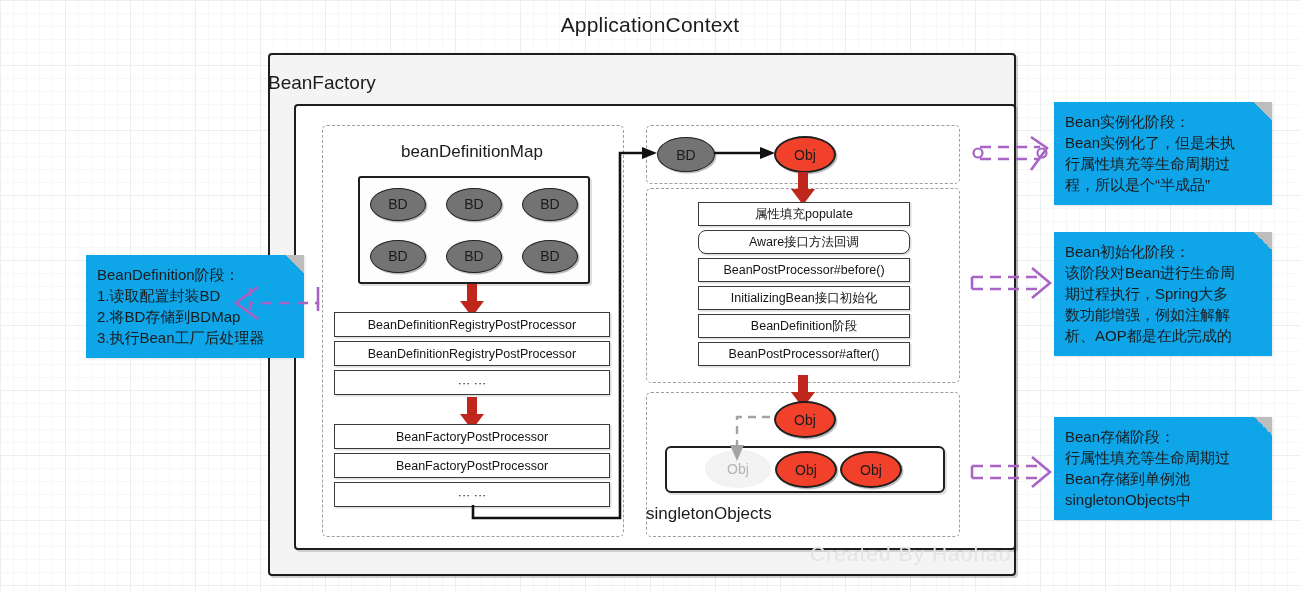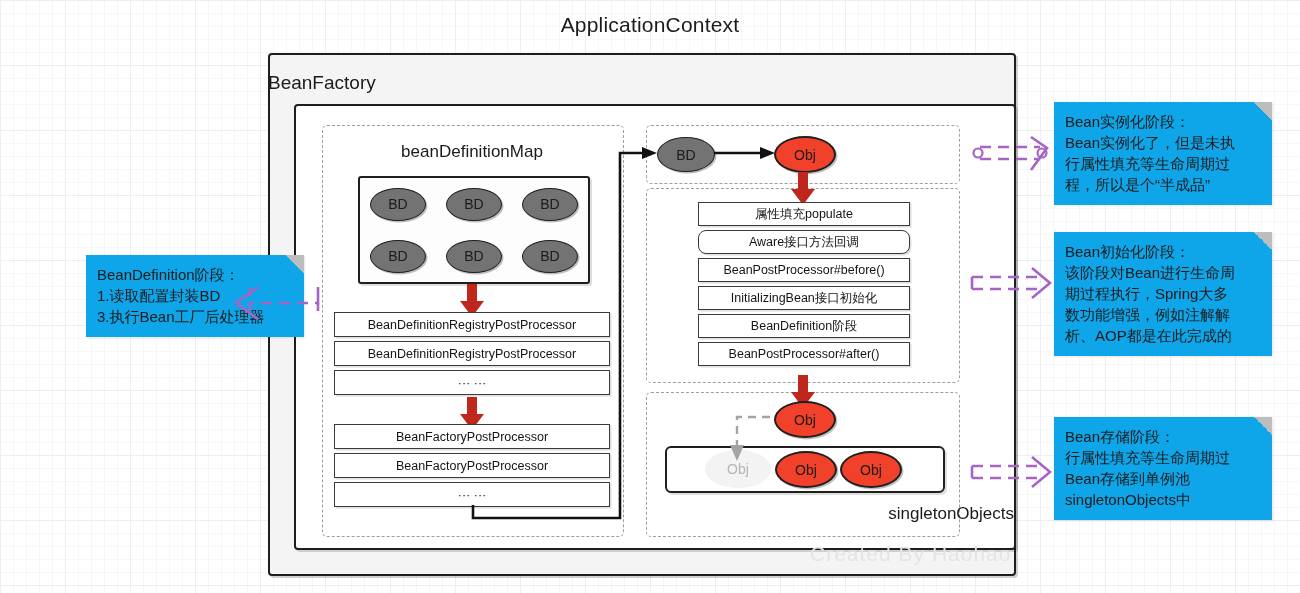--- a/index.html
+++ b/index.html
@@ -43,21 +43,21 @@
   #bdmap-region{left:322px;top:125px;width:300px;height:410px;}
   #instantiate-region{left:646px;top:125px;width:312px;height:57px;}
   #initialize-region{left:646px;top:188px;width:312px;height:193px;}
   #store-region{left:646px;top:392px;width:312px;height:143px;}
   
   #bdmap-label{
     left:322px;top:142px;width:300px;text-align:center;
     font-size:17px;color:#1b1b1b;
   }
   #singleton-label{
-    left:646px;top:504px;width:368px;text-align:right;
+    left:646px;top:504px;width:368px;text-align:left;
     font-size:17px;color:#1b1b1b;
   }
   
   #bd-group-box{
     left:358px;top:176px;width:228px;height:104px;
     border:2px solid #1f1f1f;border-radius:3px;background:#fdfdfd;
     box-shadow:2px 2px 0 rgba(0,0,0,.13);
   }
   .bd-grid{
     position:absolute;left:0;top:0;width:228px;height:104px;
@@ -187,20 +187,21 @@
 <div class="abs ellipse obj-ell-lg" style="left:840px;top:451px;">Obj</div>
 
 <div class="abs" id="singleton-label">singletonObjects</div>
 
 <div class="abs" id="watermark">Created By Haohao</div>
 
 <div class="abs note" id="note-bd">
   <div class="note-fold"></div>
   <div class="note-line">BeanDefinition阶段：</div>
   <div class="note-line">1.读取配置封装BD</div>
+  <div class="note-line">2.将BD存储到BDMap</div>
   <div class="note-line">3.执行Bean工厂后处理器</div>
 </div>
 
 <div class="abs note" id="note-inst">
   <div class="note-fold"></div>
   <div class="note-line">Bean实例化阶段：</div>
   <div class="note-line">Bean实例化了，但是未执</div>
   <div class="note-line">行属性填充等生命周期过</div>
   <div class="note-line">程，所以是个“半成品”</div>
 </div>

